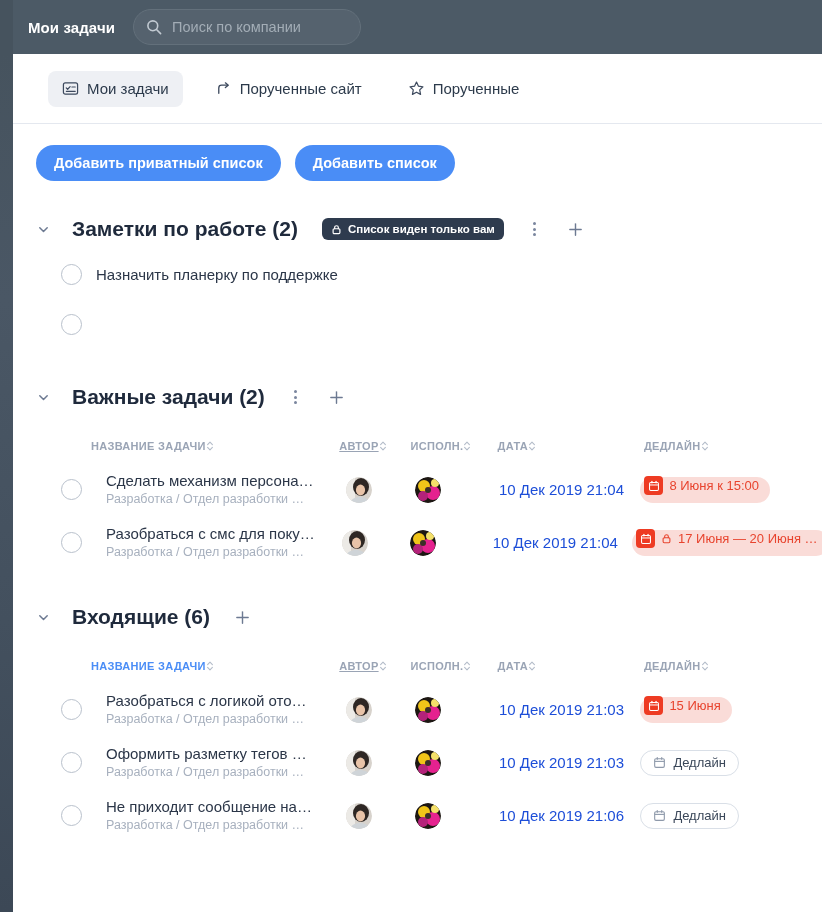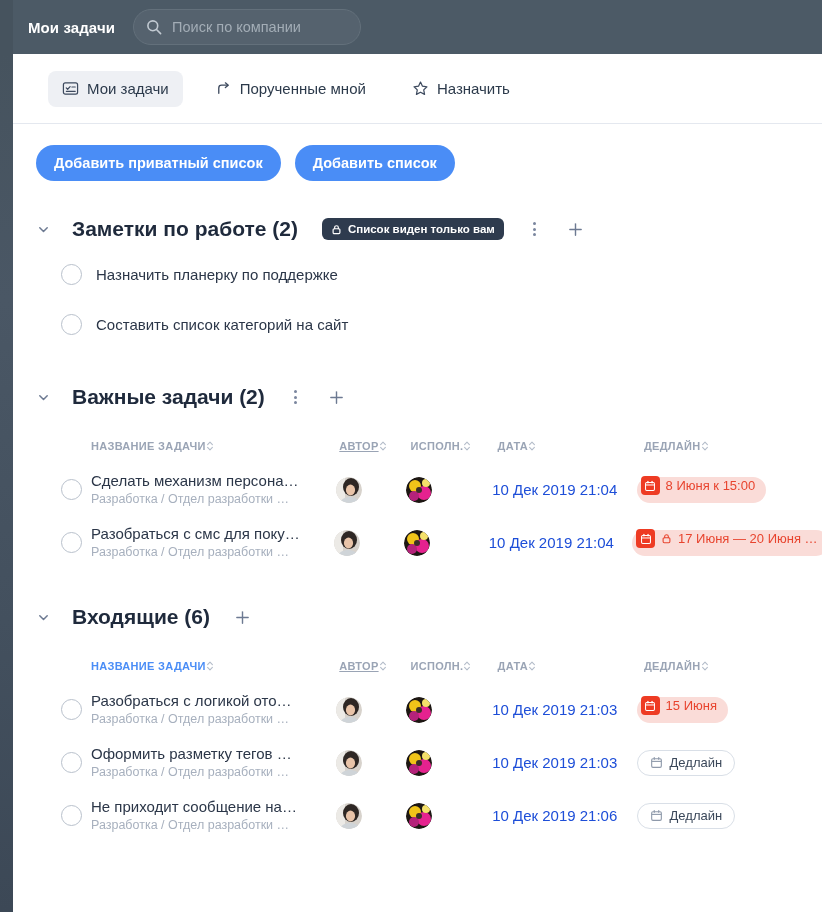--- a/index.html
+++ b/index.html
@@ -126,21 +126,21 @@
   .c-name   { width: 251px; }
   .c-author { width: 72px; text-decoration: underline; }
   .c-assign { width: 88px; }
   .c-date   { width: 148px; }
   .c-dead   { width: 180px; }
 
   .trow {
     display: flex; align-items: center; height: 53px; padding-left: 25px;
   }
   .trow .cell { display: flex; align-items: center; }
-  .name-cell { width: 251px; margin-left: 9px; overflow: hidden; }
+  .name-cell { width: 251px; margin-left: 24px; overflow: hidden; }
   .name-main {
     font-size: 15px; color: #2b3648; white-space: nowrap;
     overflow: hidden; text-overflow: ellipsis; line-height: 18px;
   }
   .name-sub {
     font-size: 12.5px; color: #a7b0be; white-space: nowrap;
     overflow: hidden; text-overflow: ellipsis; line-height: 16px; margin-top: 1px;
   }
   .av { width: 26px; height: 26px; border-radius: 50%; display: block; }
   .date-cell { width: 148px; font-size: 15px; color: #1d4ed8; white-space: nowrap; }
@@ -192,29 +192,29 @@
       </span>
       <span>Мои задачи</span>
     </div>
     <div class="tab">
       <span class="tab-icon">
         <svg viewBox="0 0 18 18" width="17" height="17" fill="none" stroke="#3d4a5e" stroke-width="1.4">
           <path d="M4 14 V8.5 A3 3 0 0 1 7 5.5 H13.5" stroke-linecap="round" stroke-linejoin="round"></path>
           <path d="M11 3 L14 5.5 L11 8" stroke-linecap="round" stroke-linejoin="round"></path>
         </svg>
       </span>
-      <span>Порученные мной</span>
+      <span>Порученные сайт</span>
     </div>
     <div class="tab">
       <span class="tab-icon">
         <svg viewBox="0 0 18 18" width="17" height="17" fill="none" stroke="#3d4a5e" stroke-width="1.3">
           <path d="M9 2.2 L11.1 6.6 L15.8 7.2 L12.4 10.5 L13.3 15.2 L9 12.9 L4.7 15.2 L5.6 10.5 L2.2 7.2 L6.9 6.6 Z" stroke-linejoin="round"></path>
         </svg>
       </span>
-      <span>Назначить</span>
+      <span>Порученные</span>
     </div>
   </div>
 
   <div class="content">
 
     <div class="actions">
       <button class="btn">Добавить приватный список</button>
       <button class="btn">Добавить список</button>
     </div>
 
@@ -245,21 +245,20 @@
           </svg>
         </span>
       </div>
 
       <div class="simple-row">
         <span class="circle"></span>
         <span class="tname">Назначить планерку по поддержке</span>
       </div>
       <div class="simple-row">
         <span class="circle"></span>
-        <span class="tname">Составить список категорий на сайт</span>
       </div>
     </div>
 
     <div class="section">
       <div class="sec-head">
         <span class="chev">
           <svg viewBox="0 0 14 14" width="13" height="13" fill="none" stroke="#6d7a92" stroke-width="1.6">
             <path d="M3 5.2 L7 9.2 L11 5.2" stroke-linecap="round" stroke-linejoin="round"></path>
           </svg>
         </span>

